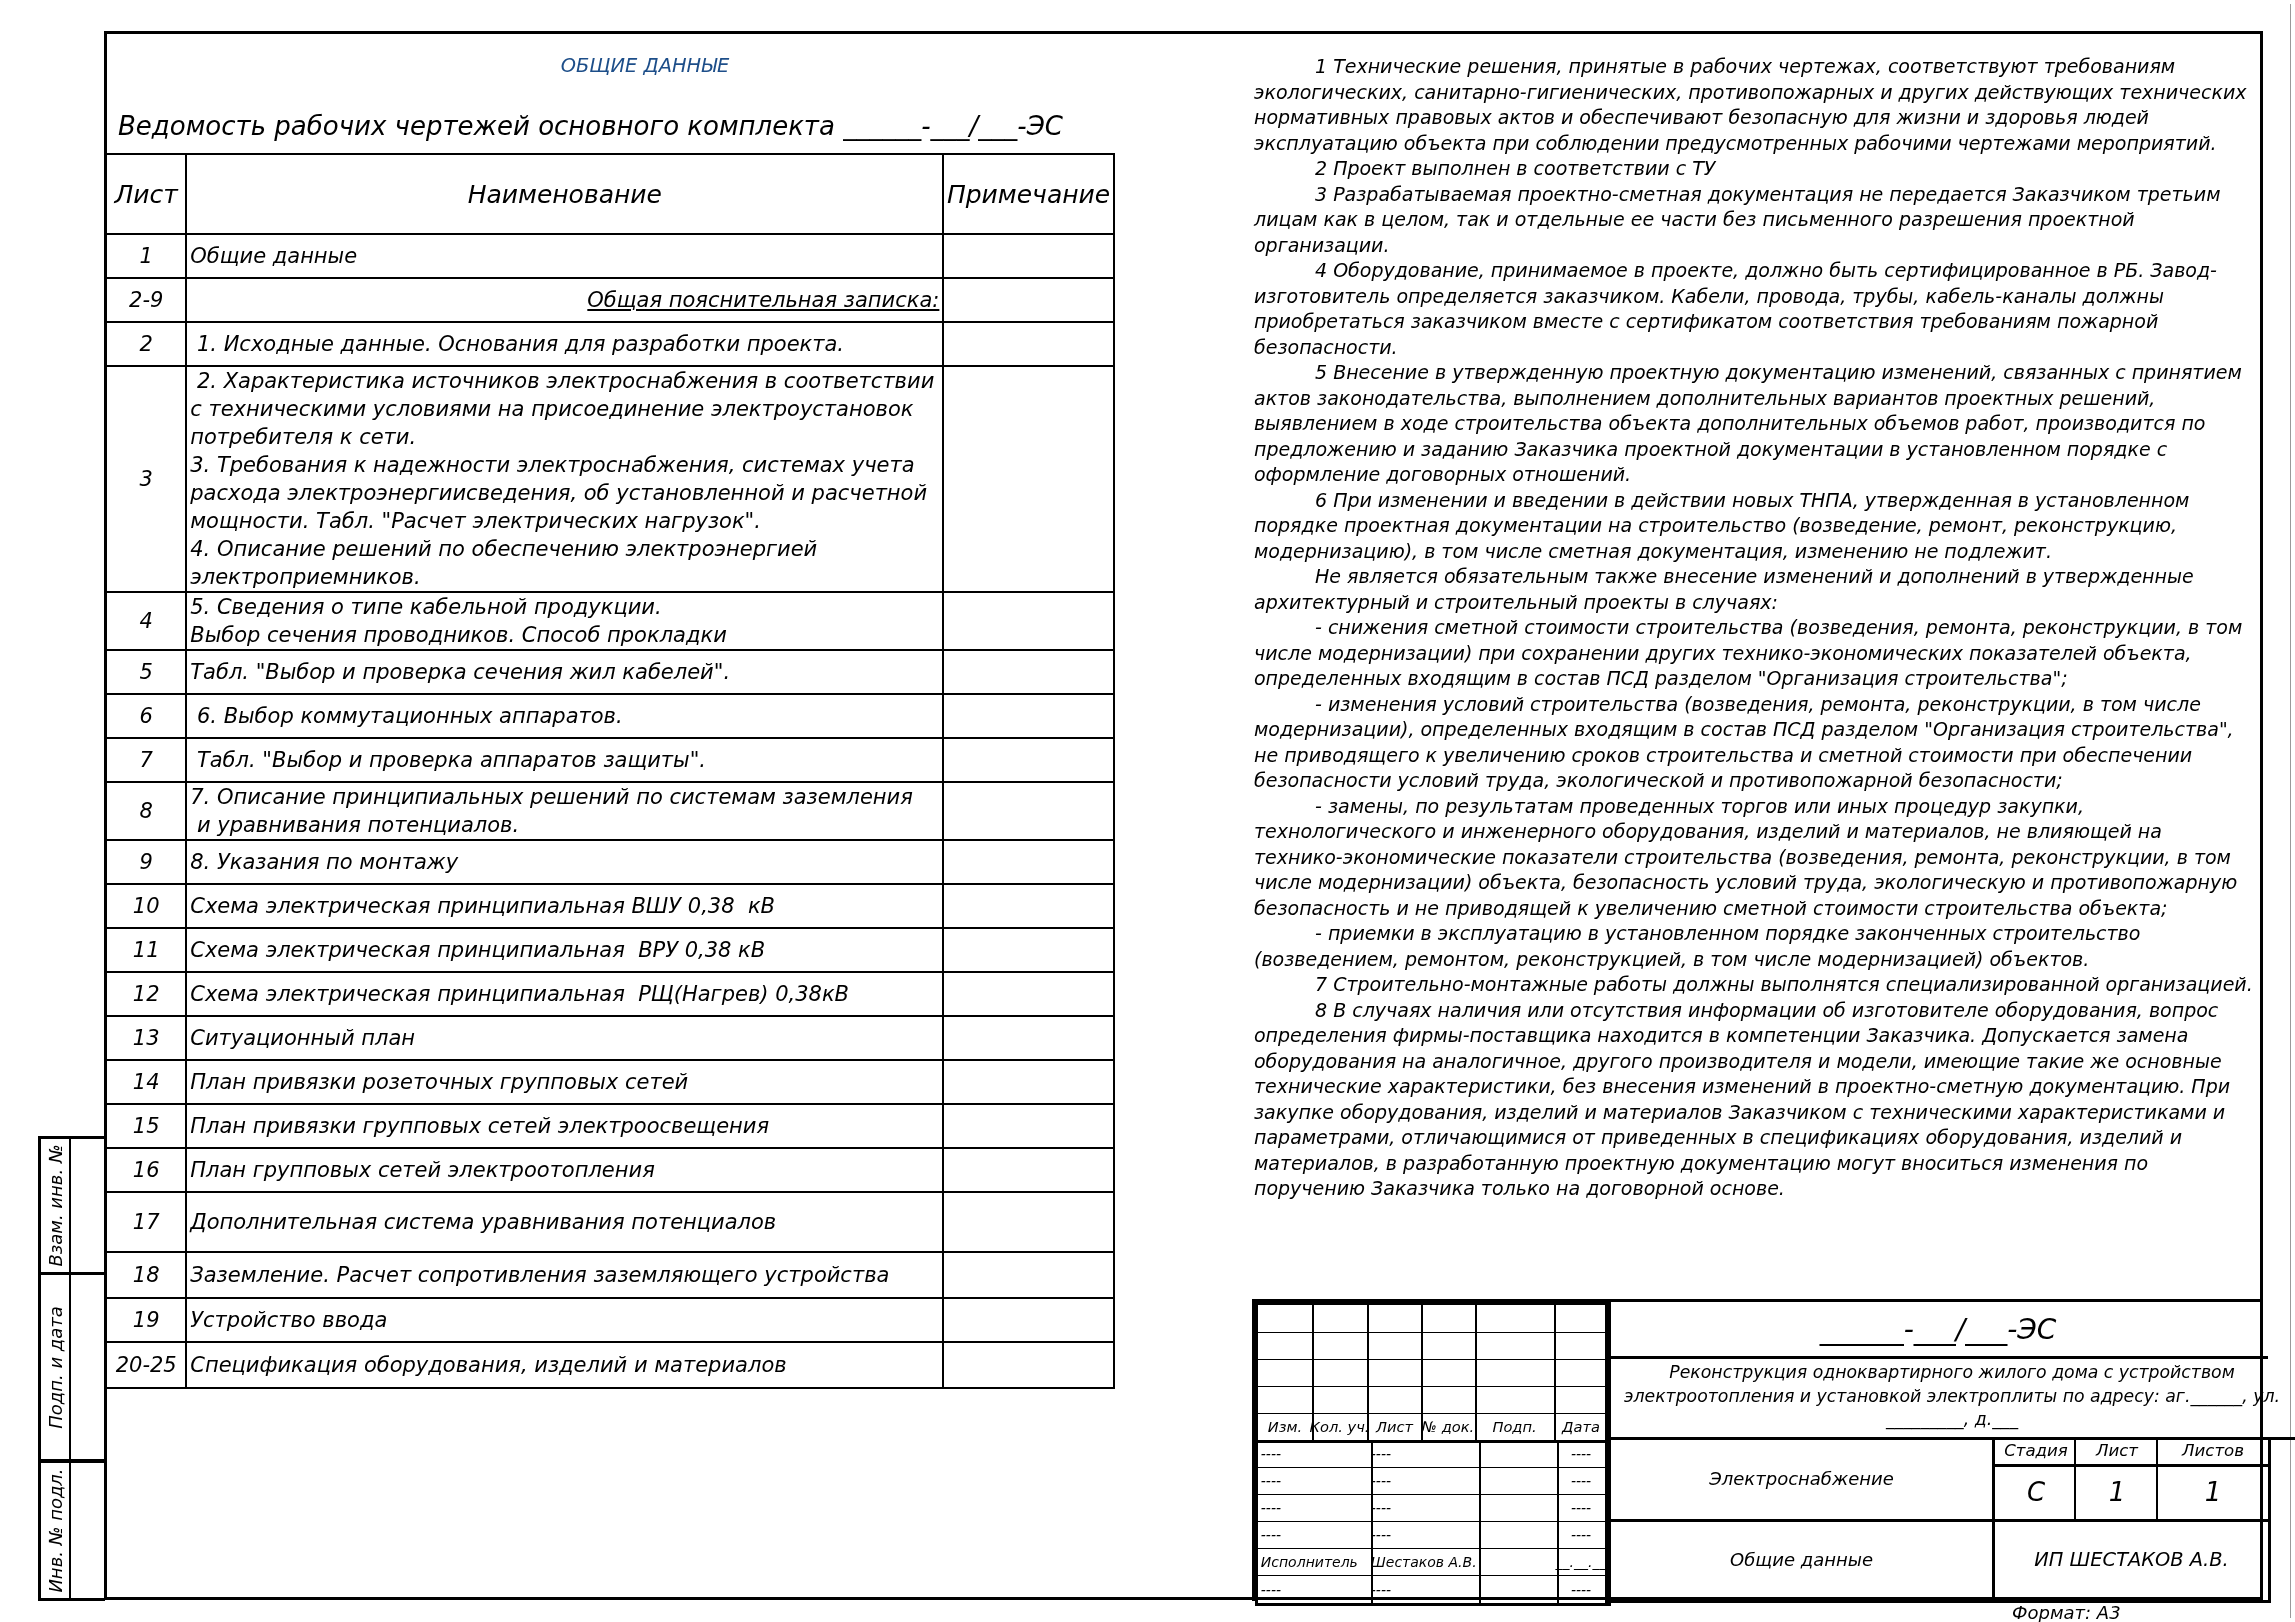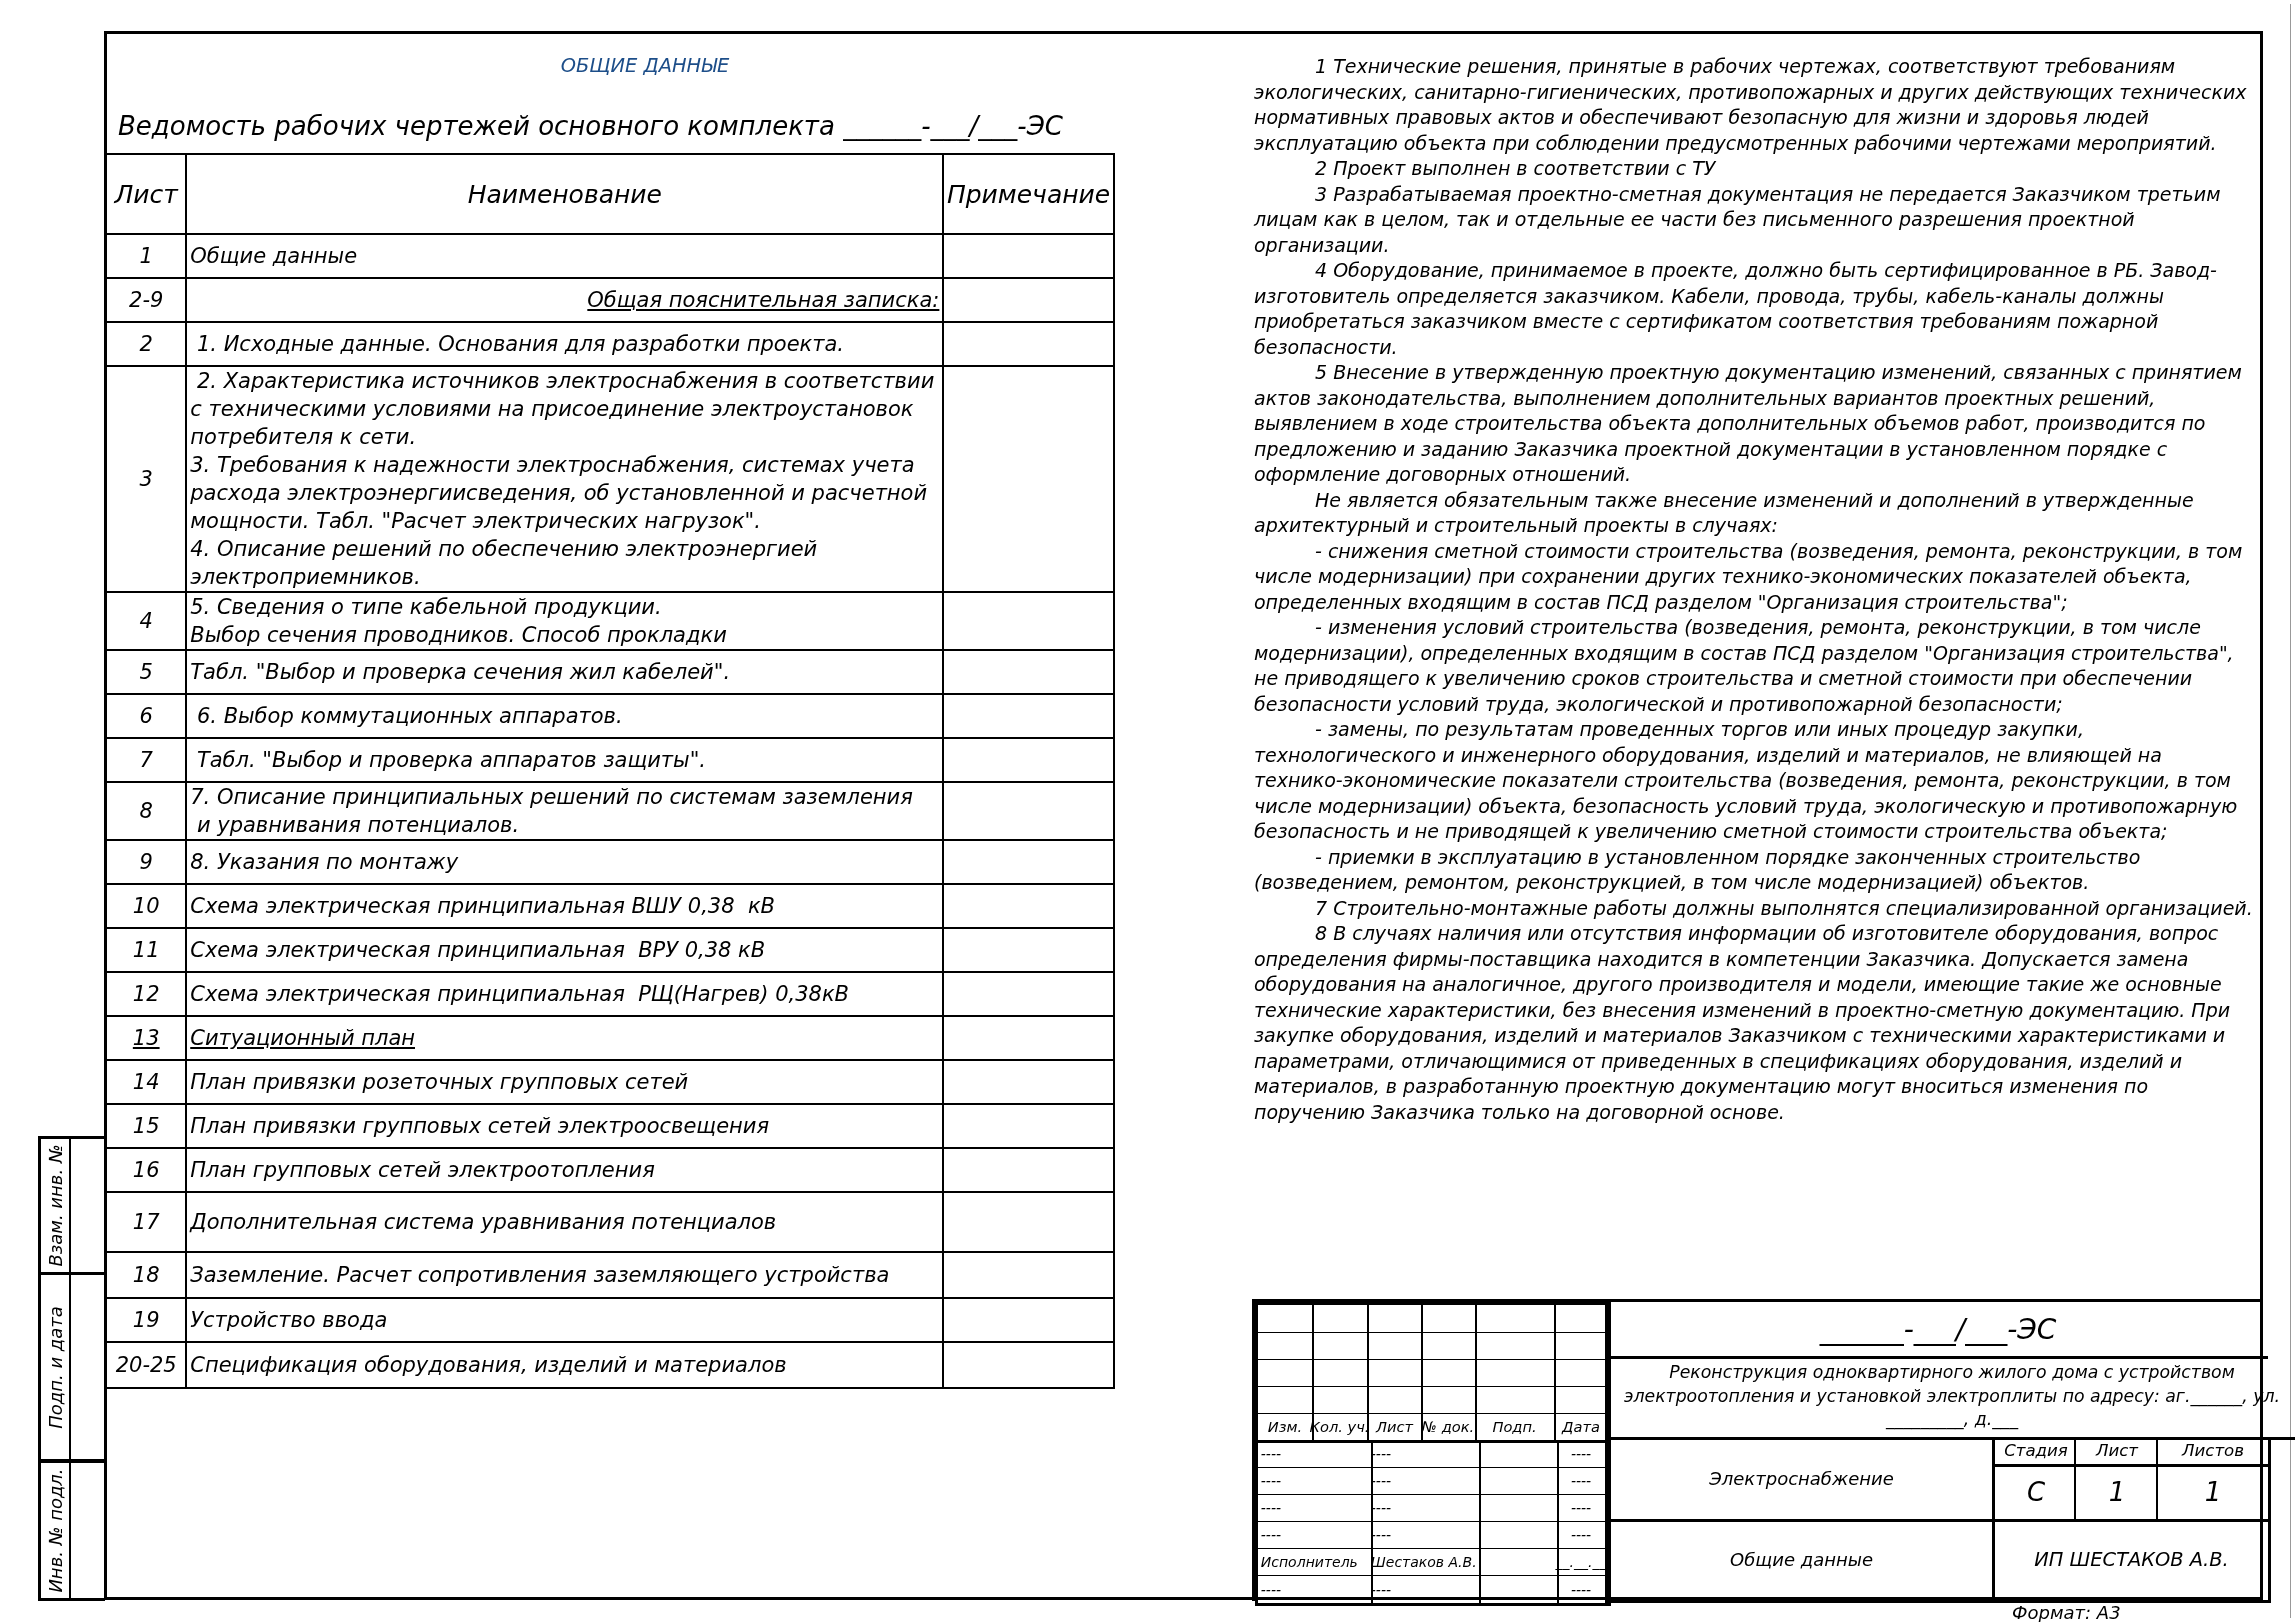--- a/index.html
+++ b/index.html
@@ -149,21 +149,21 @@
       <tr style="height: 44px;">
         <td class="num">11</td>
         <td class="name pre">Схема электрическая принципиальная  ВРУ 0,38 кВ</td>
         <td class="note"></td>
       </tr>
       <tr style="height: 44px;">
         <td class="num">12</td>
         <td class="name pre">Схема электрическая принципиальная  РЩ(Нагрев) 0,38кВ</td>
         <td class="note"></td>
       </tr>
-      <tr style="height: 44px; text-decoration: underline;">
+      <tr style="height: 44px;">
         <td class="num">13</td>
         <td class="name pre">Ситуационный план</td>
         <td class="note"></td>
       </tr>
       <tr style="height: 44px;">
         <td class="num">14</td>
         <td class="name pre">План привязки розеточных групповых сетей</td>
         <td class="note"></td>
       </tr>
       <tr style="height: 44px;">
@@ -198,20 +198,21 @@
       </tr>
     </tbody>
 </table>
 
 <div class="abs notes" id="notes">
     <p>1 Технические решения, принятые в рабочих чертежах, соответствуют требованиям экологических, санитарно-гигиенических, противопожарных и других действующих технических нормативных правовых актов и обеспечивают безопасную для жизни и здоровья людей эксплуатацию объекта при соблюдении предусмотренных рабочими чертежами мероприятий.</p>
     <p>2 Проект выполнен в соответствии с ТУ</p>
     <p>3 Разрабатываемая проектно-сметная документация не передается Заказчиком третьим лицам как в целом, так и отдельные ее части без письменного разрешения проектной организации.</p>
     <p>4 Оборудование, принимаемое в проекте, должно быть сертифицированное в РБ. Завод-изготовитель определяется заказчиком. Кабели, провода, трубы, кабель-каналы должны приобретаться заказчиком вместе с сертификатом соответствия требованиям пожарной безопасности.</p>
     <p>5 Внесение в утвержденную проектную документацию изменений, связанных с принятием актов законодательства, выполнением дополнительных вариантов проектных решений, выявлением в ходе строительства объекта дополнительных объемов работ, производится по предложению и заданию Заказчика проектной документации в установленном порядке с оформление договорных отношений.</p>
+    <p>6 При изменении и введении в действии новых ТНПА, утвержденная в установленном порядке проектная документации на строительство (возведение, ремонт, реконструкцию, модернизацию), в том числе сметная документация, изменению не подлежит.</p>
     <p>Не является обязательным также внесение изменений и дополнений в утвержденные архитектурный и строительный проекты в случаях:</p>
     <p>- снижения сметной стоимости строительства (возведения, ремонта, реконструкции, в том числе модернизации) при сохранении других технико-экономических показателей объекта, определенных входящим в состав ПСД разделом "Организация строительства";</p>
     <p>- изменения условий строительства (возведения, ремонта, реконструкции, в том числе модернизации), определенных входящим в состав ПСД разделом "Организация строительства", не приводящего к увеличению сроков строительства и сметной стоимости при обеспечении безопасности условий труда, экологической и противопожарной безопасности;</p>
     <p>- замены, по результатам проведенных торгов или иных процедур закупки, технологического и инженерного оборудования, изделий и материалов, не влияющей на технико-экономические показатели строительства (возведения, ремонта, реконструкции, в том числе модернизации) объекта, безопасность условий труда, экологическую и противопожарную безопасность и не приводящей к увеличению сметной стоимости строительства объекта;</p>
     <p>- приемки в эксплуатацию в установленном порядке законченных строительство (возведением, ремонтом, реконструкцией, в том числе модернизацией) объектов.</p>
     <p>7 Строительно-монтажные работы должны выполнятся специализированной организацией.</p>
     <p>8 В  случаях наличия или отсутствия информации об изготовителе оборудования, вопрос определения фирмы-поставщика находится в компетенции Заказчика. Допускается замена оборудования на аналогичное, другого производителя и модели, имеющие такие же основные технические характеристики, без внесения изменений в проектно-сметную документацию. При закупке оборудования, изделий и материалов Заказчиком с техническими характеристиками и параметрами, отличающимися от приведенных в спецификациях оборудования, изделий и материалов, в разработанную проектную документацию могут вноситься изменения по поручению Заказчика только на договорной основе.</p>
   </div>
 
 <div class="abs tb" id="tb">

